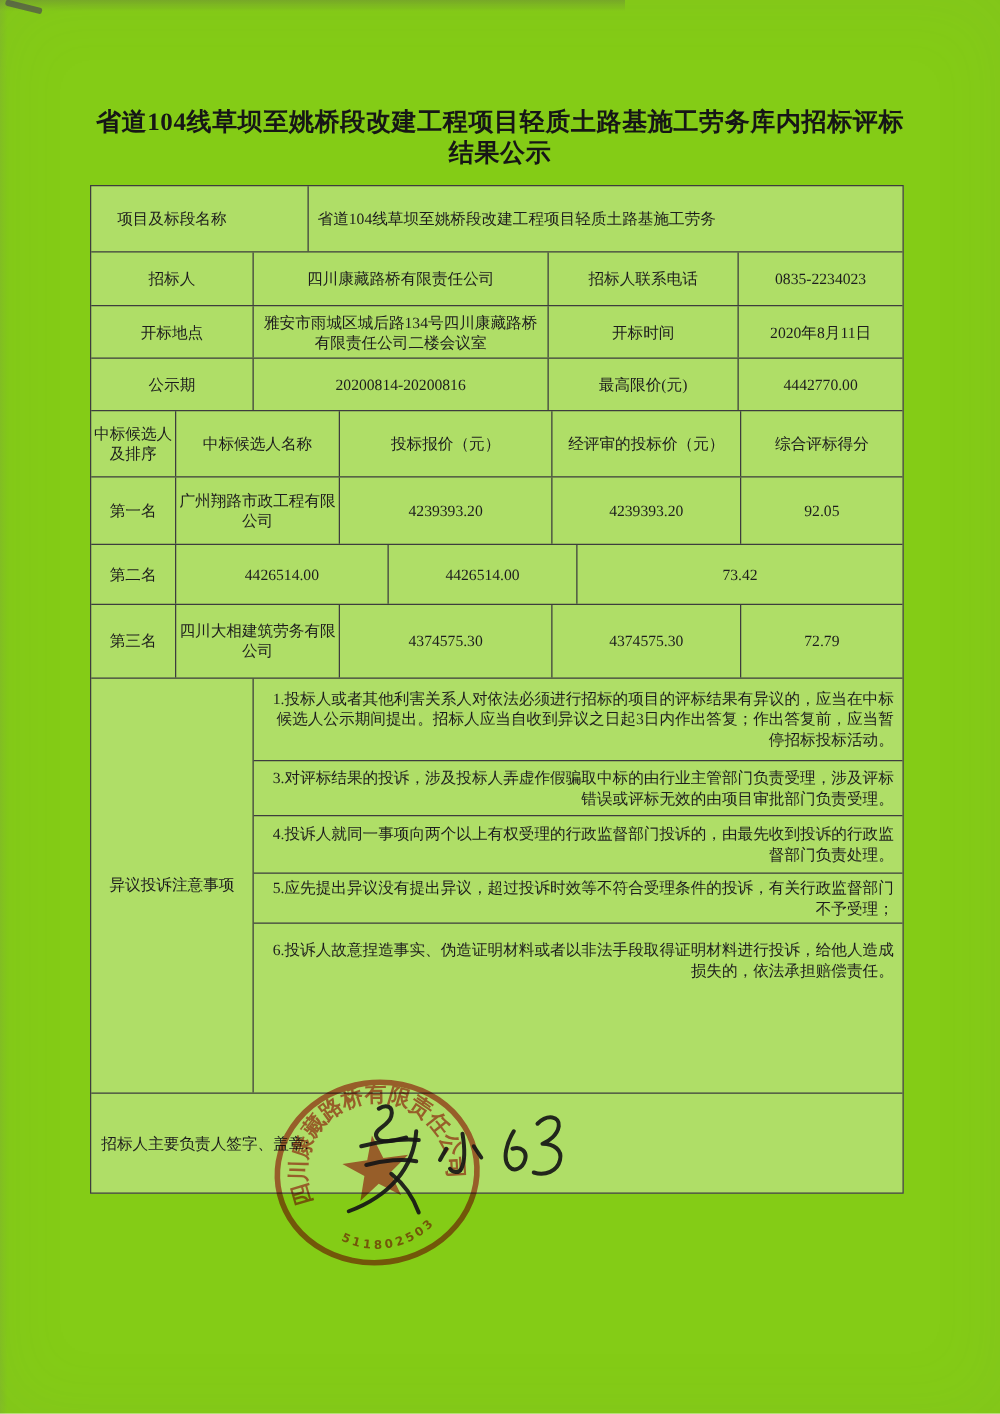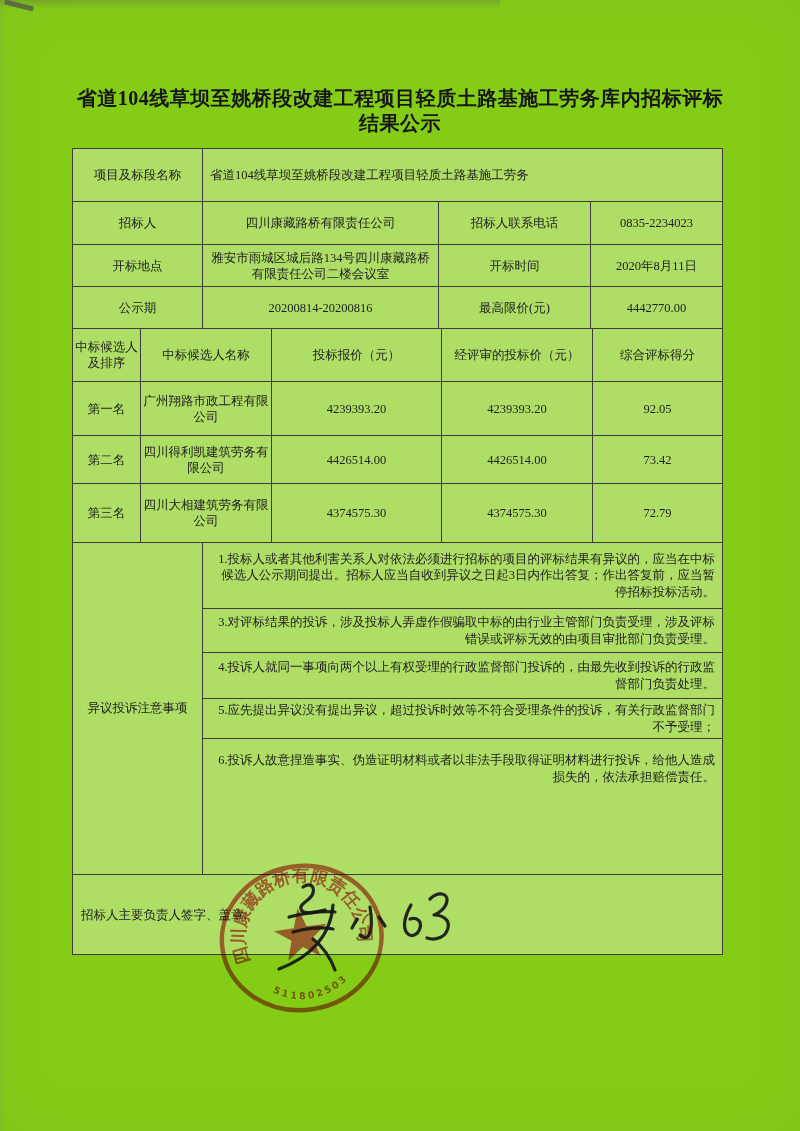--- a/index.html
+++ b/index.html
@@ -23,21 +23,21 @@
     background:linear-gradient(to right,rgba(120,118,112,.14),rgba(0,0,0,0));}
   .corner-mark{position:absolute;left:4px;top:3px;width:30px;height:5px;
     background:#4d4d4d;transform:rotate(14deg);border-radius:2px;opacity:.7;}
 
   .title{position:absolute;top:86px;left:0;width:100%;text-align:center;
     font-size:20px;font-weight:bold;line-height:25px;letter-spacing:.5px;color:#161616;}
 
   .doc-table{position:absolute;left:72px;top:148px;width:651px;
     border:1px solid #3d3d3d;box-sizing:border-box;background:rgba(255,255,255,.35);}
   .t-row{display:flex;border-top:1px solid #3d3d3d;box-sizing:border-box;}
-  .t-row.first{border-top:none;}
+  .t-row.first{border-top:none;gap:44px;}
   .cell{box-sizing:border-box;border-left:1px solid #3d3d3d;
     display:flex;align-items:center;justify-content:center;
     text-align:center;font-size:12.5px;line-height:16px;padding:2px 2px;
     flex-shrink:0;overflow:hidden;}
   .cell.c-first{border-left:none;}
   .cell.grow{flex:1 1 auto;}
   .cell.left-al{justify-content:flex-start;text-align:left;padding-left:7px;}
   .obj-row{display:flex;border-top:1px solid #3d3d3d;box-sizing:border-box;height:332px;}
   .obj-label{width:129px;box-sizing:border-box;display:flex;align-items:center;
     justify-content:center;text-align:center;font-size:12.5px;flex-shrink:0;}
@@ -109,21 +109,20 @@
 
     <div class="t-row" style="height:54px;">
       <div class="cell c-first" style="width:67px;">第一名</div>
       <div class="cell" style="width:131px;">广州翔路市政工程有限公司</div>
       <div class="cell" style="width:170px;">4239393.20</div>
       <div class="cell" style="width:151px;">4239393.20</div>
       <div class="cell grow">92.05</div>
     </div>
     <div class="t-row" style="height:48px;">
       <div class="cell c-first" style="width:67px;">第二名</div>
-      <div class="cell" style="width:131px;">四川得利凯建筑劳务有限公司</div>
       <div class="cell" style="width:170px;">4426514.00</div>
       <div class="cell" style="width:151px;">4426514.00</div>
       <div class="cell grow">73.42</div>
     </div>
     <div class="t-row" style="height:59px;">
       <div class="cell c-first" style="width:67px;">第三名</div>
       <div class="cell" style="width:131px;">四川大相建筑劳务有限公司</div>
       <div class="cell" style="width:170px;">4374575.30</div>
       <div class="cell" style="width:151px;">4374575.30</div>
       <div class="cell grow">72.79</div>

